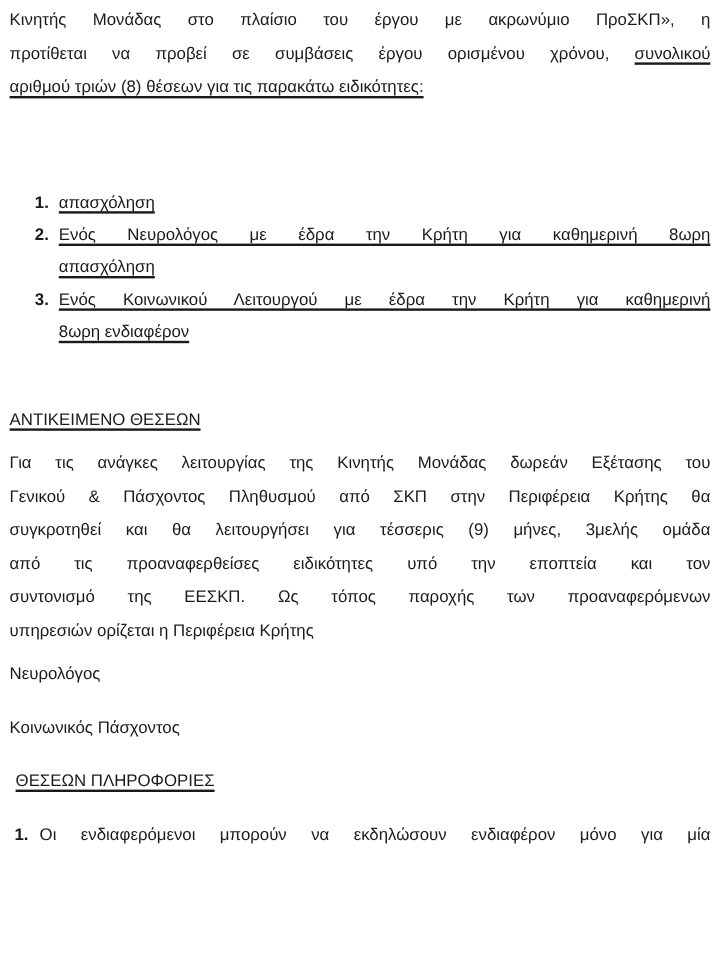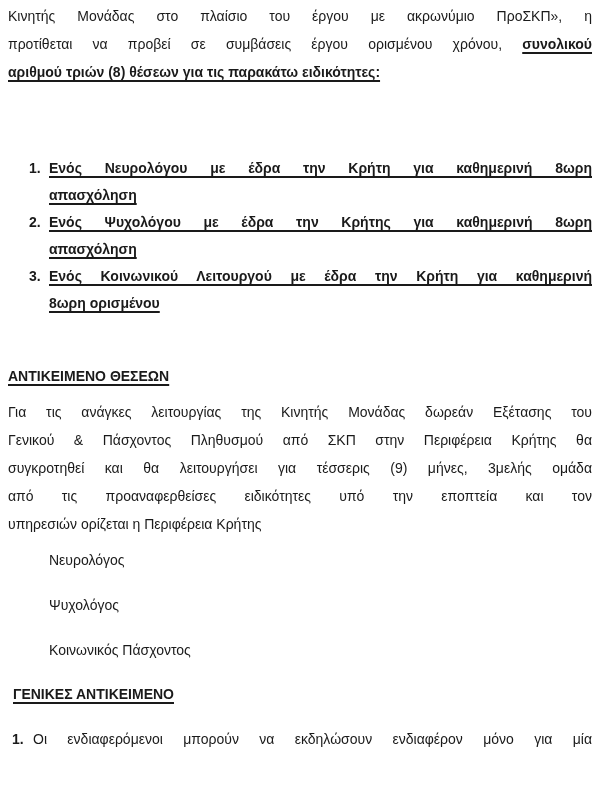--- a/index.html
+++ b/index.html
@@ -18,35 +18,35 @@
     color: #1a1a1a;
     font-family: "Liberation Sans", "DejaVu Sans", sans-serif;
     font-size: 14px;
     font-weight: 400;
   }
   .line { line-height: 28px; white-space: normal; }
   
   .j { text-align: justify; text-align-last: justify; -moz-text-align-last: justify; }
   
   .bu {
-    font-weight: 700;
+    font-weight: 400;
     text-decoration: underline;
     text-decoration-thickness: 1.8px;
     text-underline-offset: 3px;
     margin-top: 36px;
   }
   .intro { margin-top: 0; }
   .positions { margin-top: 69px; padding-left: 21px; }
   .positions .line { line-height: 27px; }
   .li { display: flex; }
   .num { flex: none; width: 20px; font-weight: 700; line-height: 27px; }
   .li-body { flex: 1; min-width: 0; }
   .heading { margin-top: 45px; line-height: 28px; }
   .object-par { margin-top: 8px; }
-  .spec { line-height: 20px; margin-top: 25px; margin-left: 41px; }
+  .spec { line-height: 20px; margin-top: 25px; }
   .spec.first { margin-top: 12px; }
   .heading2 { margin-top: 24px; line-height: 20px; padding-left: 5px; }
   .general-item { margin-top: 22px; padding-left: 4px; }
   .general-item .num { width: 21px; }
   .general-item .line { line-height: 27px; }
 </style>
 </head>
 <body>
 
 <div class="page">
@@ -62,49 +62,46 @@
     <div class="line">
       <span class="bu">αριθμού τριών (8) θέσεων για τις παρακάτω ειδικότητες:</span>
     </div>
   </div>
 
   <div class="positions">
 
     <div class="li">
       <span class="num">1.</span>
       <div class="li-body">
-        <div class="line j">
-          <span class="bu">Ενός Νευρολόγου με έδρα την Κρήτη για καθημερινή 8ωρη</span>
-        </div>
         <div class="line">
           <span class="bu">απασχόληση</span>
         </div>
       </div>
     </div>
 
     <div class="li">
       <span class="num">2.</span>
       <div class="li-body">
         <div class="line j">
-          <span class="bu">Ενός Ψυχολόγου με έδρα την Κρήτης για καθημερινή 8ωρη</span>
+          <span class="bu">Ενός Νευρολόγος με έδρα την Κρήτη για καθημερινή 8ωρη</span>
         </div>
         <div class="line">
           <span class="bu">απασχόληση</span>
         </div>
       </div>
     </div>
 
     <div class="li">
       <span class="num">3.</span>
       <div class="li-body">
         <div class="line j">
           <span class="bu">Ενός Κοινωνικού Λειτουργού με έδρα την Κρήτη για καθημερινή</span>
         </div>
         <div class="line">
-          <span class="bu">8ωρη ορισμένου</span>
+          <span class="bu">8ωρη ενδιαφέρον</span>
         </div>
       </div>
     </div>
 
   </div>
 
   <div class="heading">
     <span class="bu">ΑΝΤΙΚΕΙΜΕΝΟ ΘΕΣΕΩΝ</span>
   </div>
 
@@ -114,37 +111,37 @@
     </div>
     <div class="line j">
       <span>Γενικού &amp; Πάσχοντος Πληθυσμού από ΣΚΠ στην Περιφέρεια Κρήτης  θα</span>
     </div>
     <div class="line j">
       <span>συγκροτηθεί και θα λειτουργήσει για τέσσερις (9) μήνες, 3μελής ομάδα</span>
     </div>
     <div class="line j">
       <span>από τις προαναφερθείσες ειδικότητες υπό την εποπτεία και τον</span>
     </div>
+    <div class="line j">
+      <span>συντονισμό της ΕΕΣΚΠ. Ως τόπος παροχής των προαναφερόμενων</span>
+    </div>
     <div class="line">
       <span>υπηρεσιών ορίζεται η Περιφέρεια Κρήτης</span>
     </div>
   </div>
 
   <div class="spec first">
     <span>Νευρολόγος</span>
   </div>
   <div class="spec">
-    <span>Ψυχολόγος</span>
-  </div>
-  <div class="spec">
     <span>Κοινωνικός Πάσχοντος</span>
   </div>
 
   <div class="heading2">
-    <span class="bu">ΓΕΝΙΚΕΣ ΑΝΤΙΚΕΙΜΕΝΟ</span>
+    <span class="bu">ΘΕΣΕΩΝ ΠΛΗΡΟΦΟΡΙΕΣ</span>
   </div>
 
   <div class="li general-item">
     <span class="num">1.</span>
     <div class="li-body">
       <div class="line j">
         <span>Οι ενδιαφερόμενοι μπορούν να εκδηλώσουν ενδιαφέρον μόνο για μία</span>
       </div>
     </div>
   </div>

